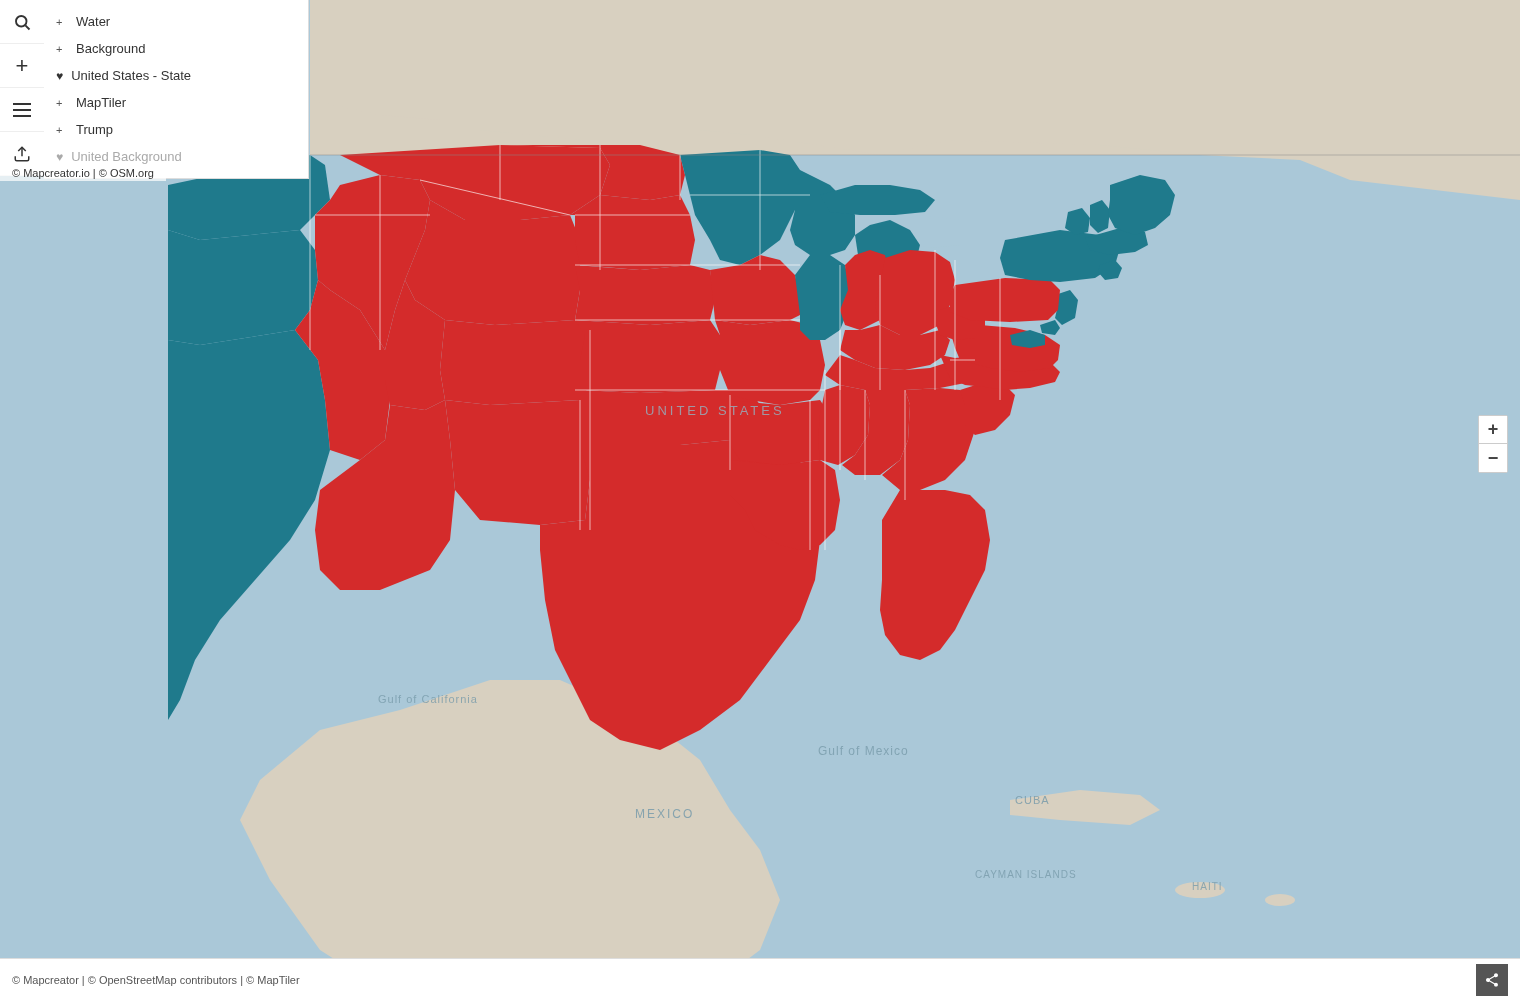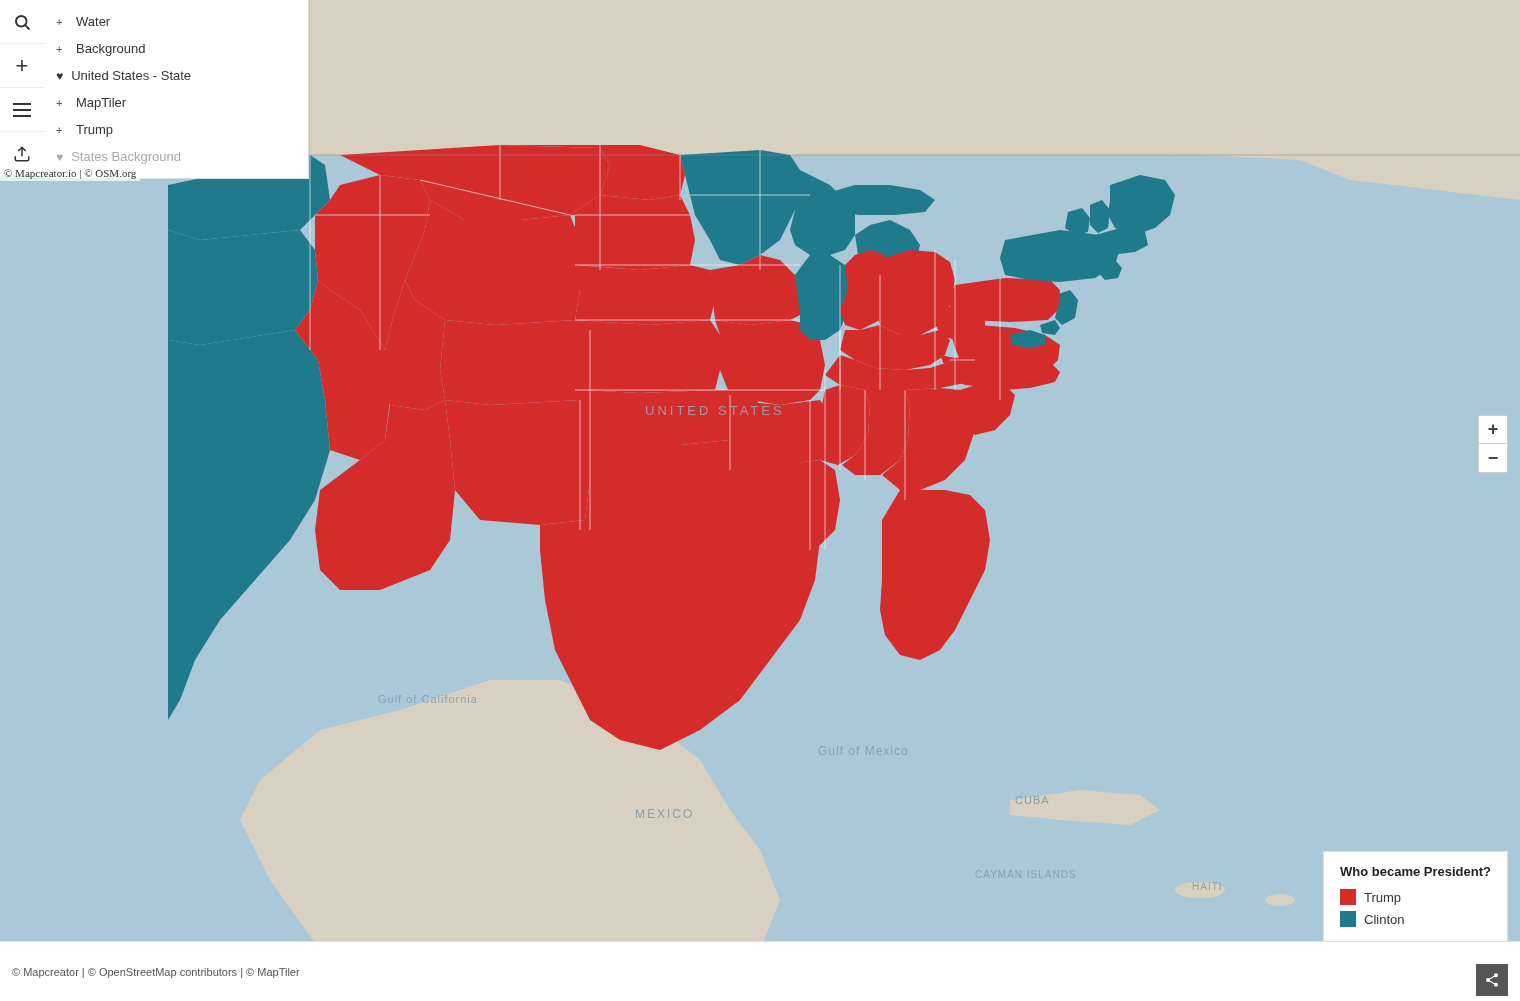--- a/index.html
+++ b/index.html
@@ -147,41 +147,40 @@
       height: 16px;
       flex-shrink: 0;
     }
 
     
     #attribution-bottom {
       position: absolute;
       bottom: 0;
       left: 0;
       right: 0;
-      height: 60px;
+      height: 43px;
       background: white;
       border-top: 1px solid #ddd;
       display: flex;
       align-items: center;
       padding: 0 12px;
       font-size: 11px;
       color: #555;
       z-index: 100;
     }
 
     #attribution-top {
       position: absolute;
       bottom: 820px;
       left: 0;
       font-size: 11px;
       color: #333;
       z-index: 100;
-      padding: 2px 4px;
+      padding: 2px 12px;
       background: rgba(255,255,255,0.7);
-      font-family: Liberation Serif, serif;
     }
 
     #share-btn {
       position: absolute;
       right: 12px;
       bottom: 5px;
       width: 32px;
       height: 32px;
       background: #555;
       color: white;
@@ -398,40 +397,29 @@
     <div class="layer-item">
       <span class="layer-icon">+</span>
       <span>MapTiler</span>
     </div>
     <div class="layer-item">
       <span class="layer-icon">+</span>
       <span>Trump</span>
     </div>
     <div class="layer-item">
       <span class="layer-heart layer-text-muted">♥</span>
-      <span class="layer-text-muted">States Background</span>
+      <span class="layer-text-muted">United Background</span>
     </div>
   </div>
 
   <div id="zoom-controls">
     <button class="zoom-btn">+</button>
     <button class="zoom-btn">−</button>
   </div>
 
-  <div id="legend">
-    <div id="legend-title">Who became President?</div>
-    <div class="legend-item">
-      <div class="legend-color" style="background:#d42b2b;"></div>
-      <span>Trump</span>
-    </div>
-    <div class="legend-item">
-      <div class="legend-color" style="background:#1f7a8c;"></div>
-      <span>Clinton</span>
-    </div>
-  </div>
 
   <div id="attribution-top">
     <span>© Mapcreator.io | © OSM.org</span>
   </div>
 
   <div id="attribution-bottom">
     <span>© Mapcreator | © OpenStreetMap contributors | © MapTiler</span>
   </div>
 
   <div id="share-btn">

